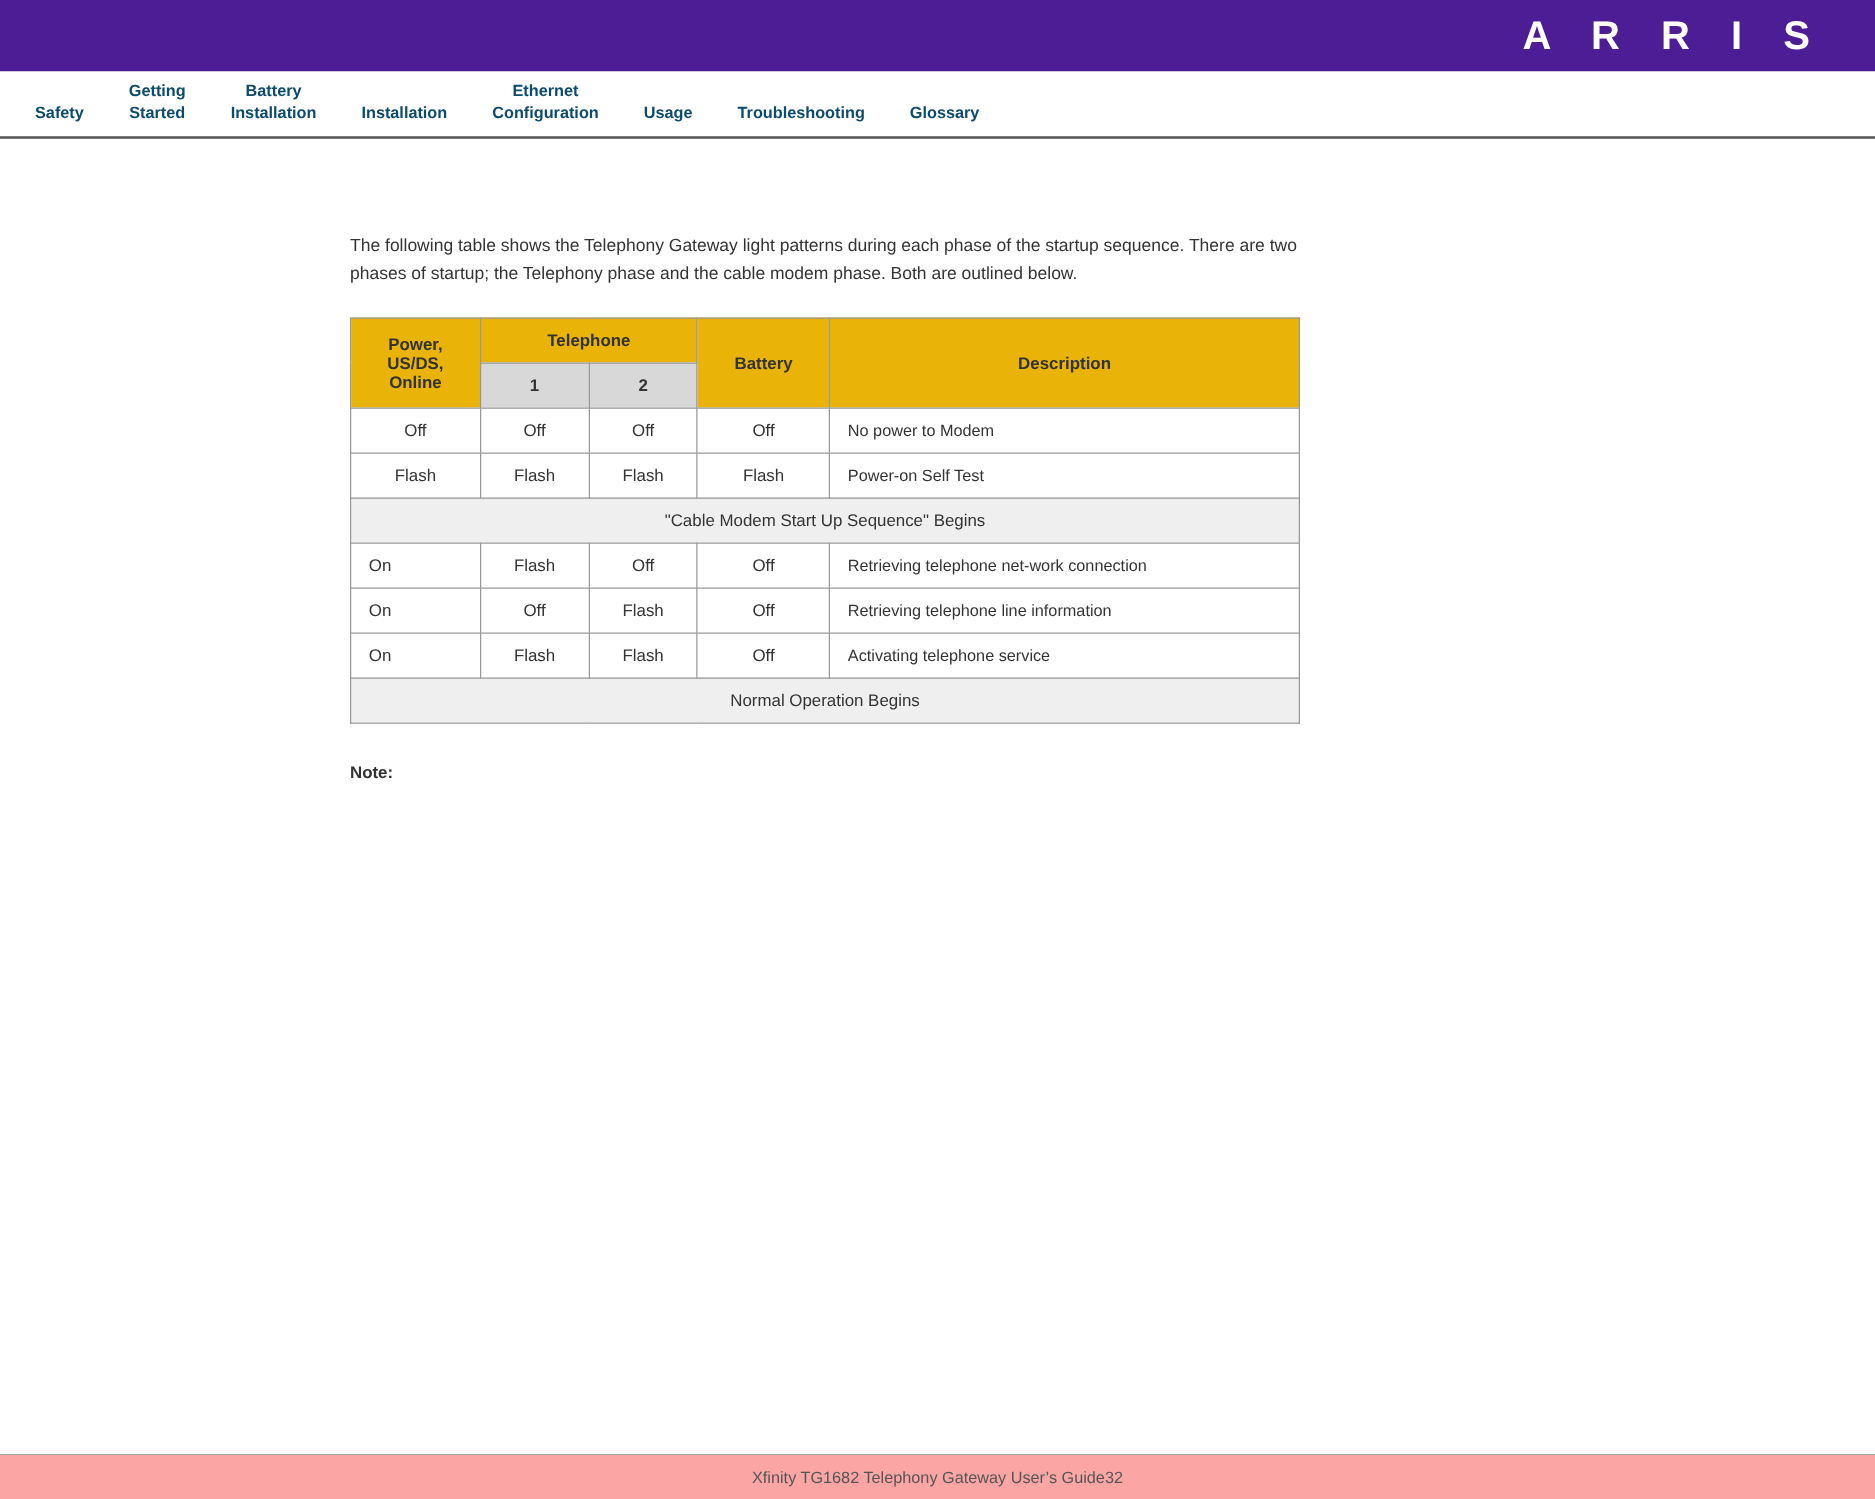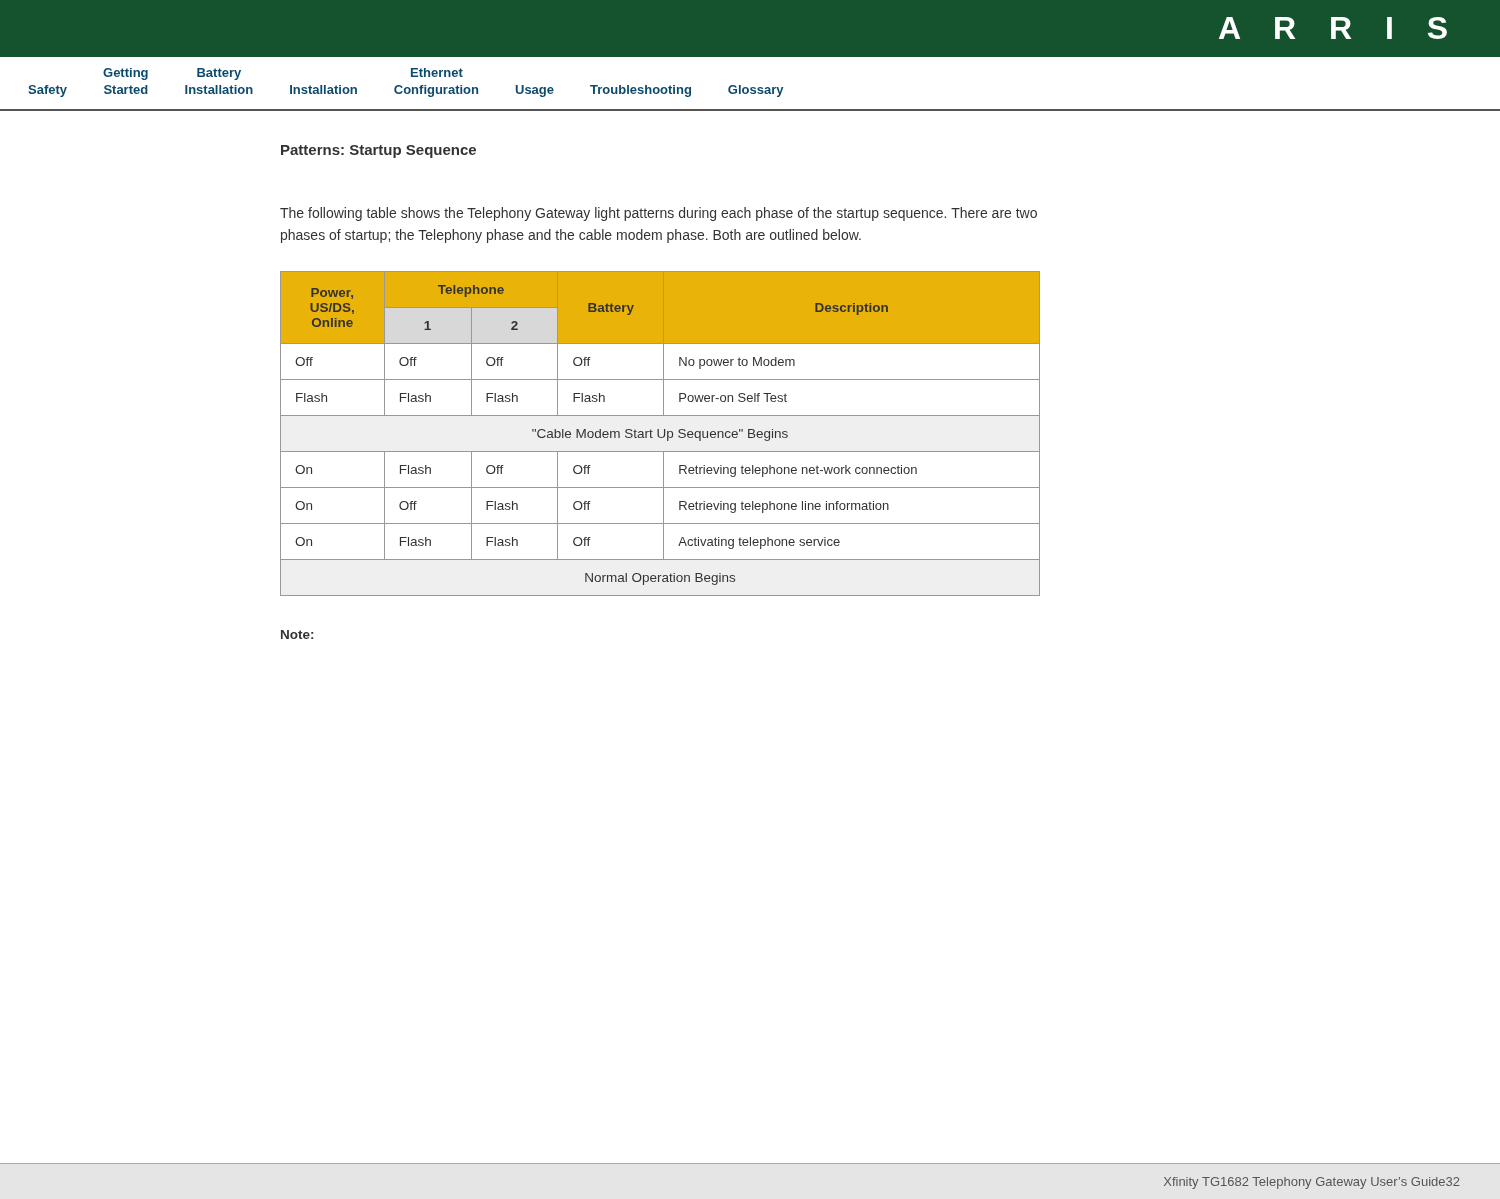--- a/index.html
+++ b/index.html
@@ -7,21 +7,21 @@
       font-family: Arial, Helvetica, sans-serif;
       font-size: 14px;
       background: #fff;
       color: #333;
       width: 1500px;
       min-height: 1199px;
     }
 
     
     .logo-bar {
-      background: #14532d;
+      background: #4c1d95;
       text-align: right;
       padding: 10px 40px 10px 0;
     }
     .logo-text {
       color: #fff;
       font-size: 32px;
       font-weight: bold;
       letter-spacing: 12px;
     }
 
@@ -79,21 +79,21 @@
       background: #eab308;
       font-weight: bold;
       text-align: center;
     }
     .startup-table thead tr.sub-header th {
       background: #d8d8d8;
       font-weight: bold;
       text-align: center;
     }
     .startup-table td.center {
-      text-align: left;
+      text-align: center;
     }
     .startup-table td.bold-center {
       text-align: left;
       font-weight: normal;
     }
     .startup-table td.span-row {
       text-align: center;
       font-size: 13.5px;
       background: #efefef;
     }
@@ -119,24 +119,24 @@
 
     
     .footer {
       position: fixed;
       bottom: 0;
       left: 0;
       width: 1500px;
       border-top: 1px solid #aaa;
       padding: 10px 40px;
       display: flex;
-      justify-content: flex-end;
+      justify-content: center;
       font-size: 13px;
       color: #555;
-      background: #e5e5e5;
+      background: #fca5a5;
     }
   </style>
 </head>
 <body>
 
 <div class="logo-bar">
   <span class="logo-text">A R R I S</span>
 </div>
 
 <nav>
@@ -144,21 +144,20 @@
   <div class="nav-item">Getting<br>Started</div>
   <div class="nav-item">Battery<br>Installation</div>
   <div class="nav-item">Installation</div>
   <div class="nav-item">Ethernet<br>Configuration</div>
   <div class="nav-item">Usage</div>
   <div class="nav-item">Troubleshooting</div>
   <div class="nav-item">Glossary</div>
 </nav>
 
 <div class="content">
-  <p class="section-title">Patterns: Startup Sequence</p>
   <p class="intro-text">The following table shows the Telephony Gateway light patterns during each phase of the startup sequence. There are two phases of startup; the Telephony phase and the cable modem phase. Both are outlined below.</p>
 
   <table class="startup-table">
     <thead>
       <tr>
         <th rowspan="2">Power,<br>US/DS,<br>Online</th>
         <th colspan="2">Telephone</th>
         <th rowspan="2">Battery</th>
         <th rowspan="2">Description</th>
       </tr>

